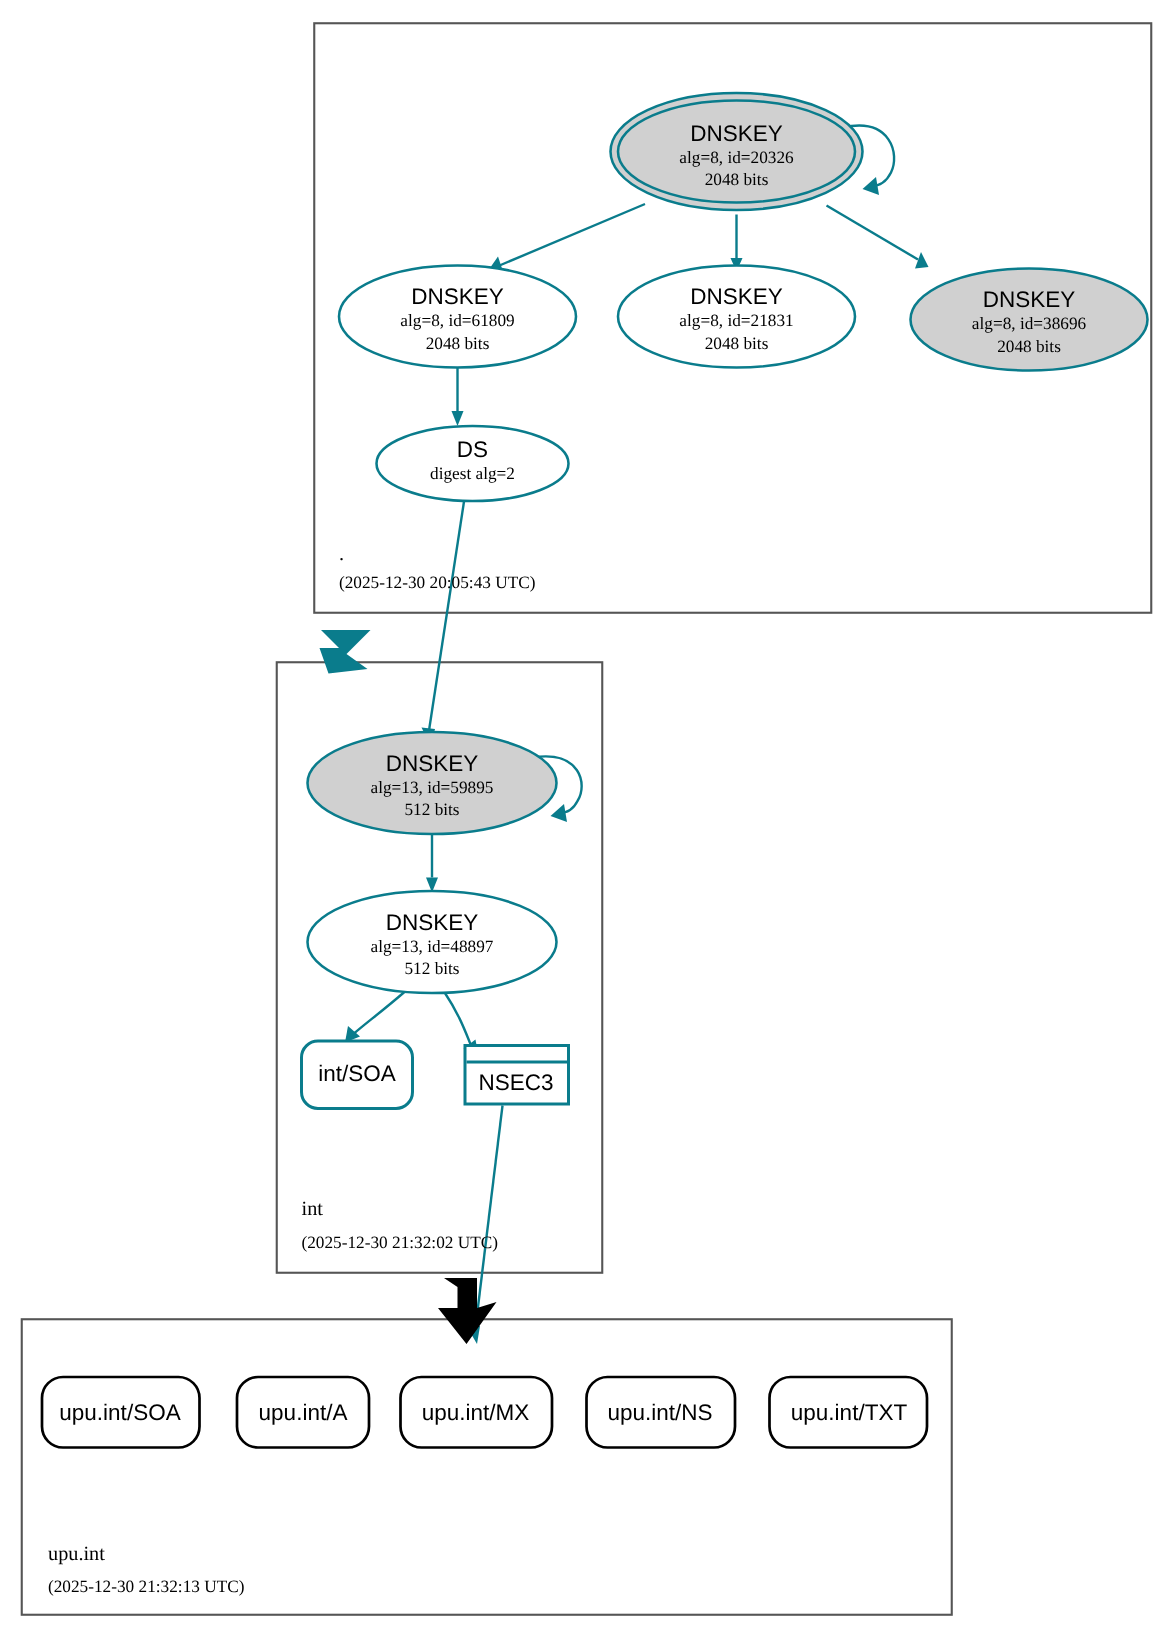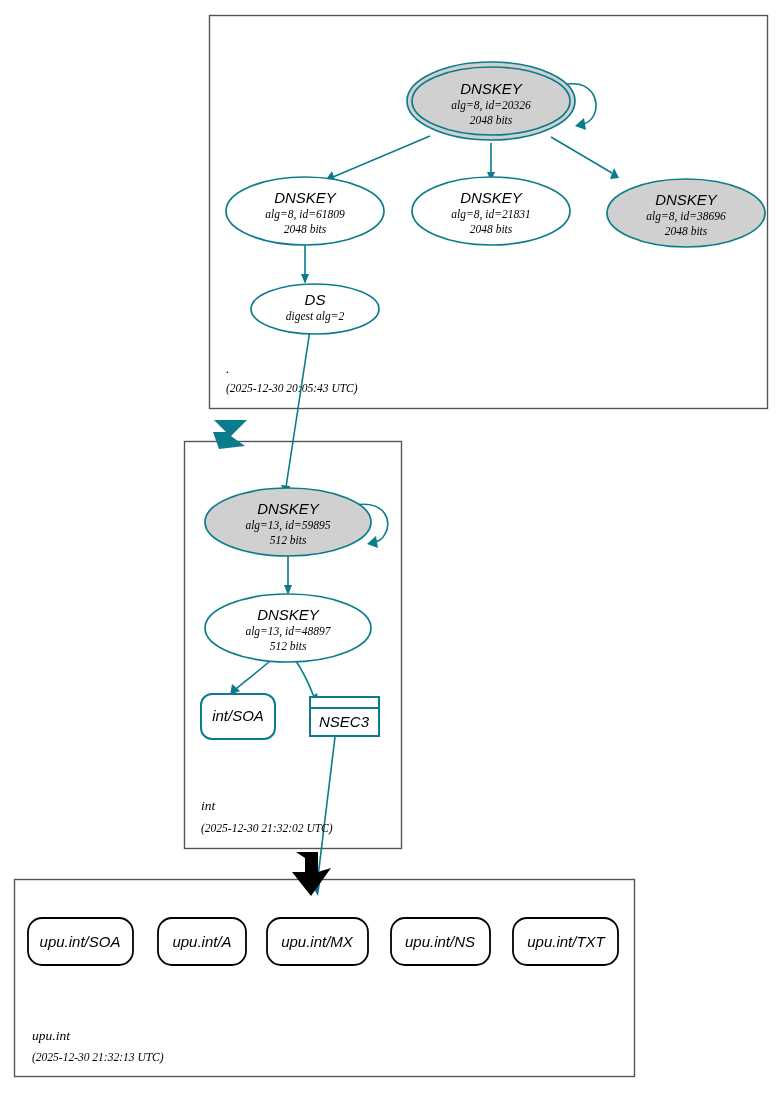--- a/index.html
+++ b/index.html
@@ -12,21 +12,20 @@
     height: 1094px;
     font-family: "Liberation Serif", serif;
     position: relative;
     overflow: hidden;
   }
   #canvas {
     position: absolute;
     left: 0; top: 0;
     width: 784px;
     height: 1094px;
-    font-style: italic;
   }
   svg#graph {
     position: absolute;
     left: 0; top: 0;
     width: 784px;
     height: 1094px;
   }
   .zone-box {
     fill: none;
     stroke: #555555;

